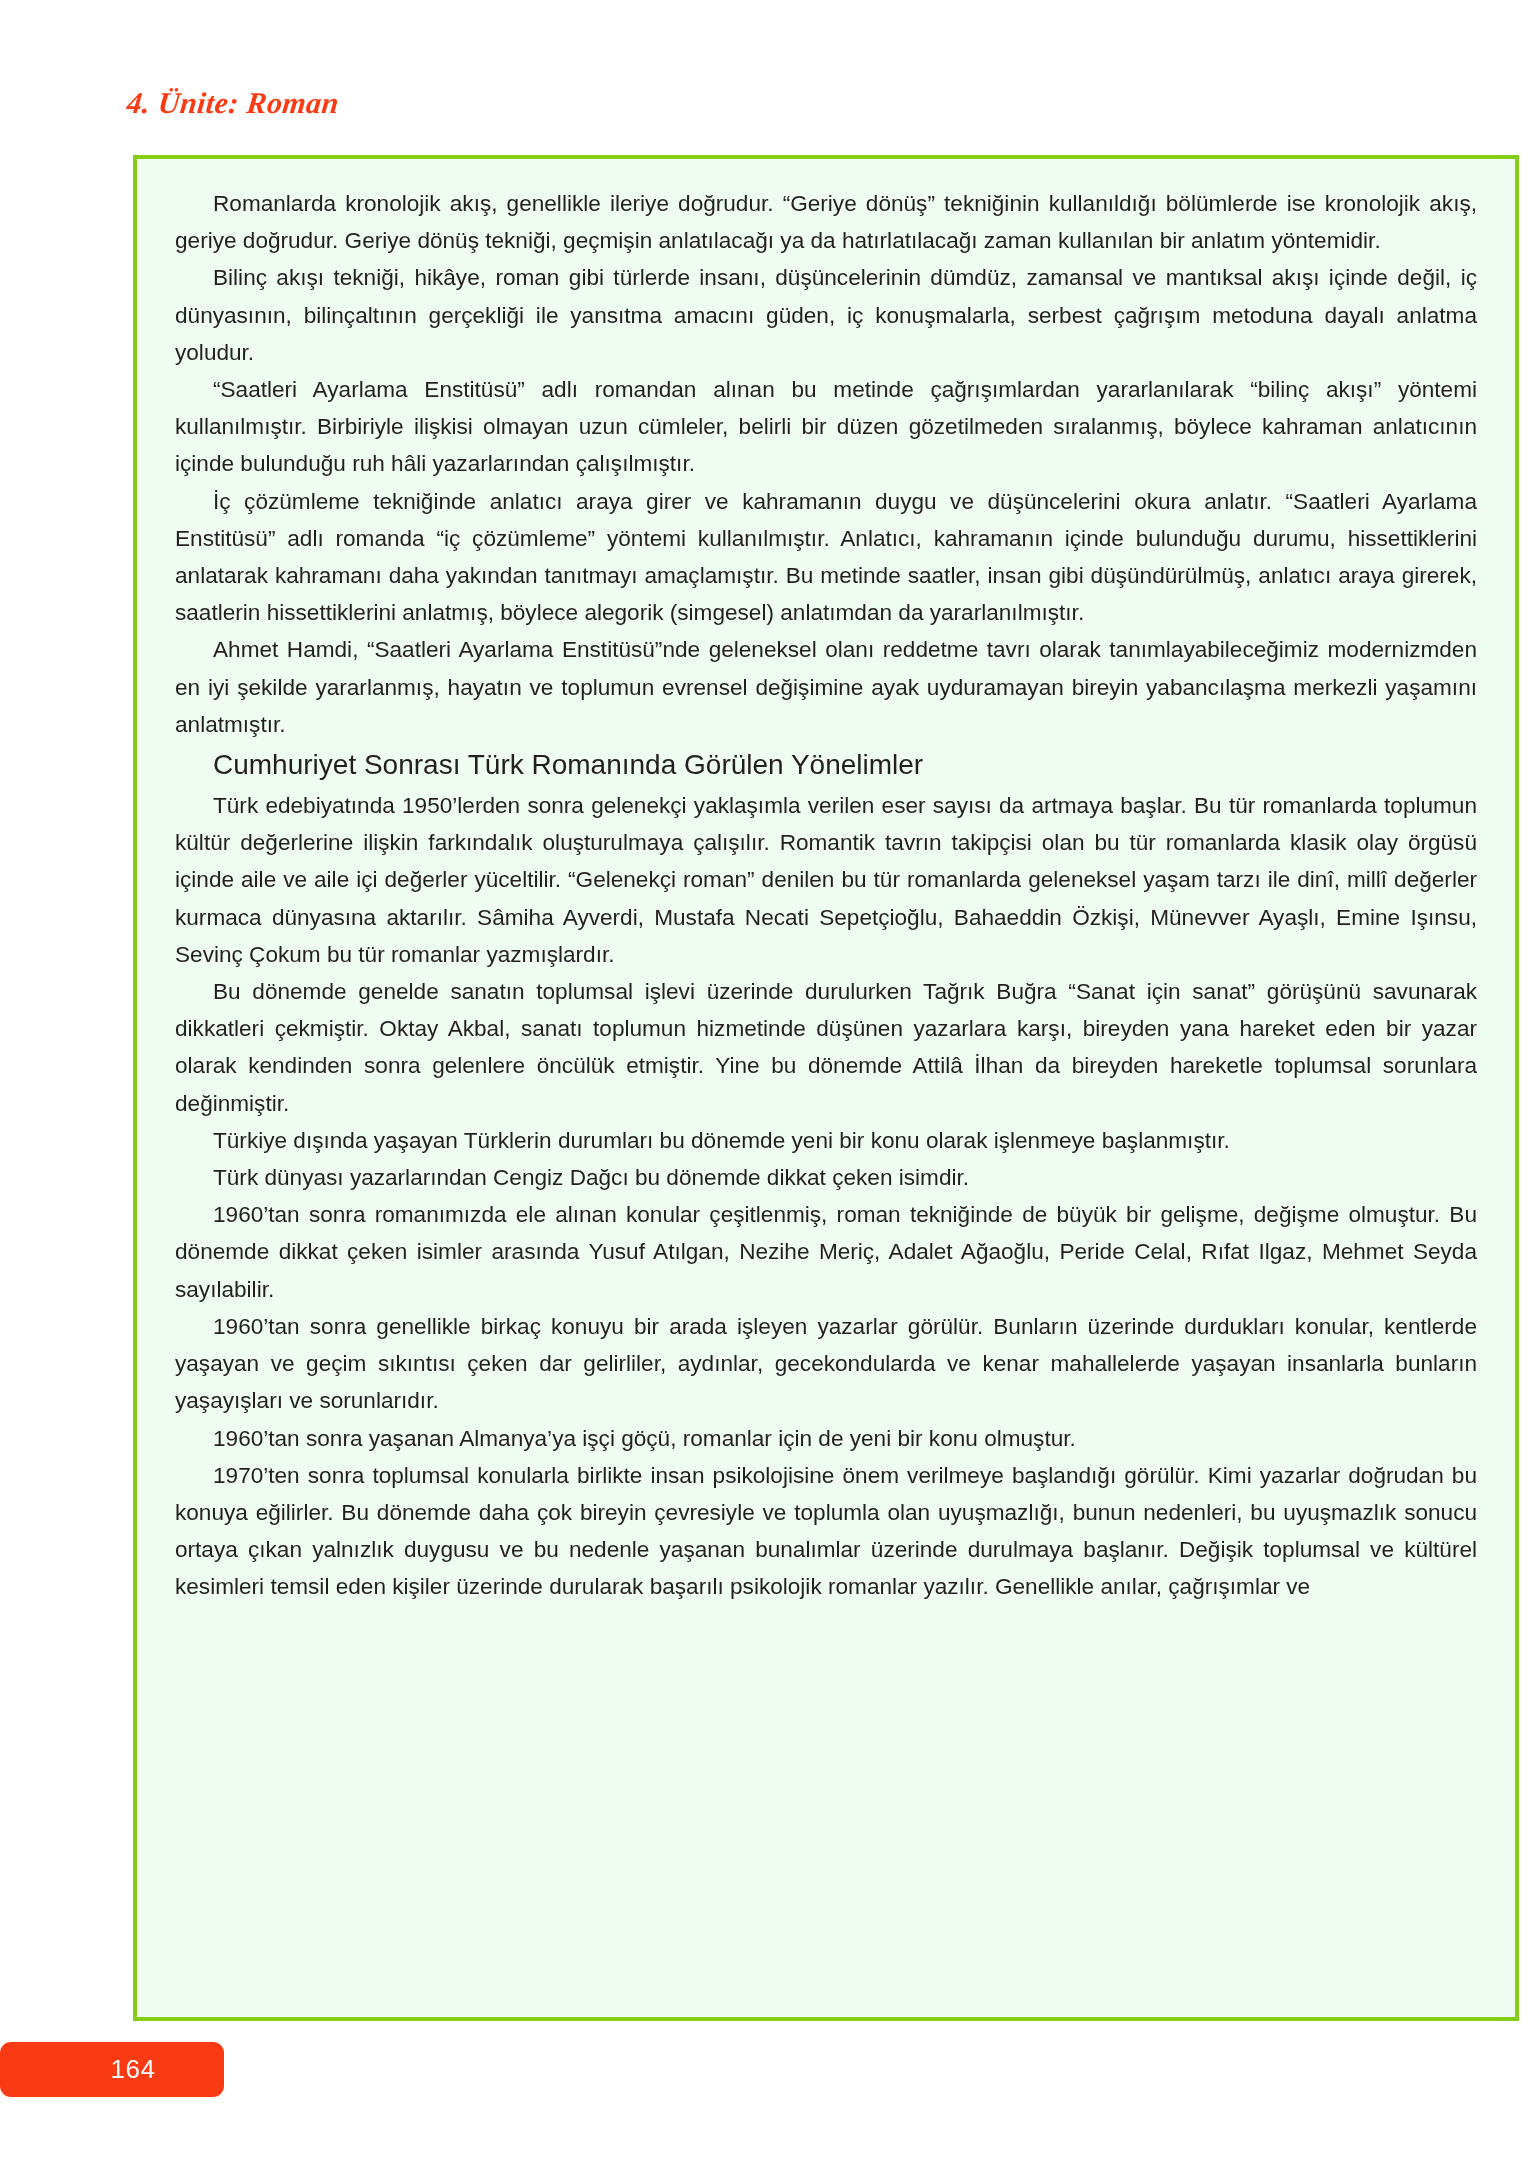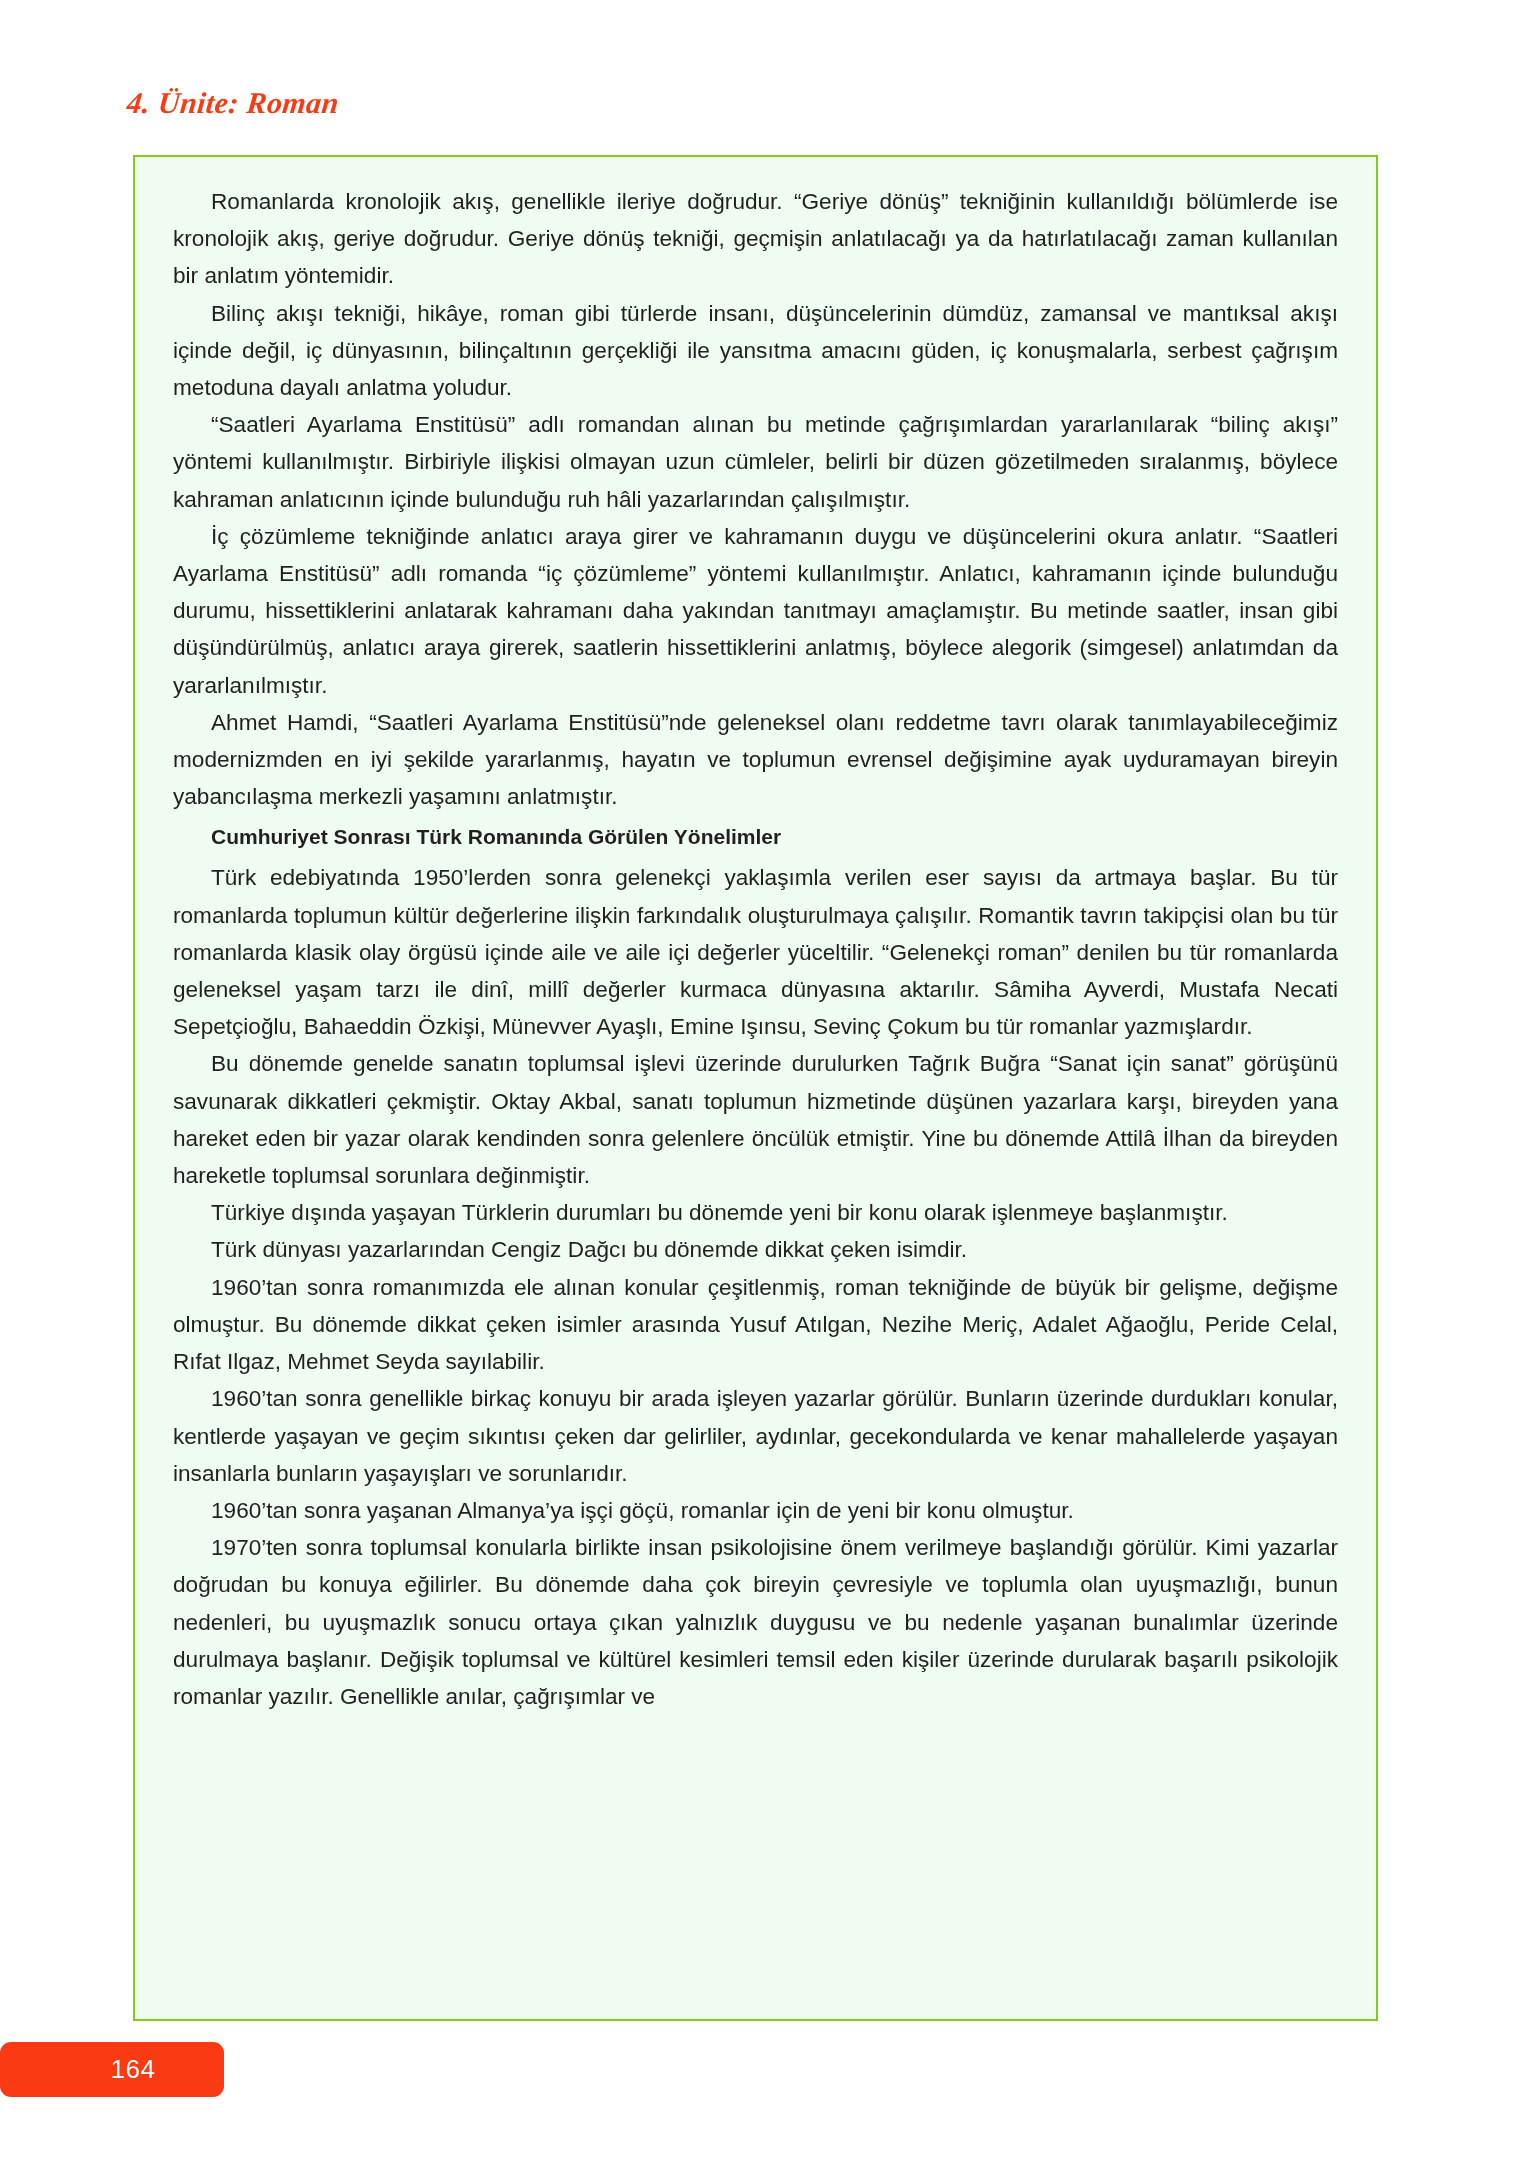--- a/index.html
+++ b/index.html
@@ -28,25 +28,25 @@
     color: #f93a12;
     transform: skewX(-6deg);
     white-space: nowrap;
   }
 
   
   .content-panel {
     position: absolute;
     left: 133px;
     top: 155px;
-    width: 1245px;          
+    width: 1386px;          
     height: 1866px;
     box-sizing: border-box;
     background: #effcf2;
-    border: 2px solid #84cc16;
+    border: 4px solid #84cc16;
     padding: 26px 38px 20px 38px;
   }
 
   .content-inner {
     font-size: 22.6px;
     line-height: 37.2px;
     color: #231f20;
     text-align: justify;
     text-justify: inter-word;
     -webkit-hyphens: none;
@@ -55,22 +55,22 @@
 
   .content-inner p {
     margin: 0;
     text-indent: 38px;
     text-align: justify;
   }
 
   .section-head {
     margin: 10px 0 0 0;
     text-indent: 38px;
-    font-weight: 700;
-    font-size: 21px;
+    font-weight: 400;
+    font-size: 28px;
     line-height: 44px;
     text-align: left;
   }
 
   
   .page-number-tab {
     position: absolute;
     left: 0;
     top: 2042px;
     width: 224px;

